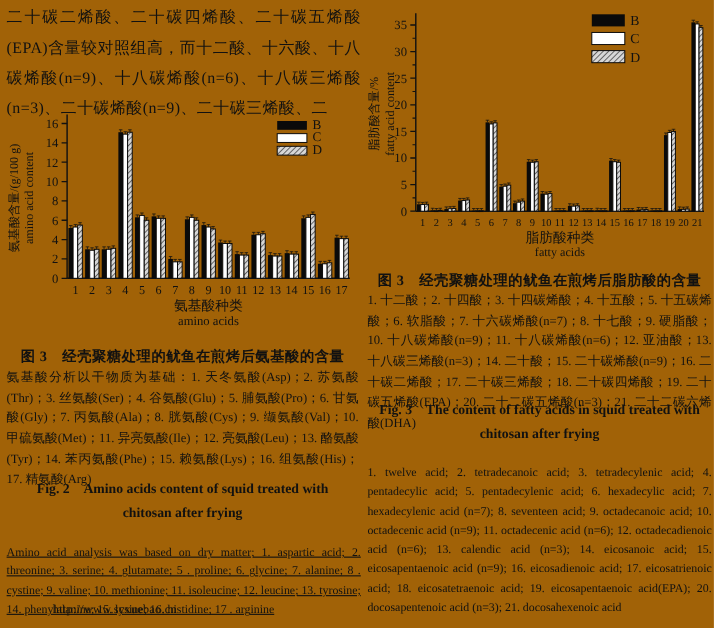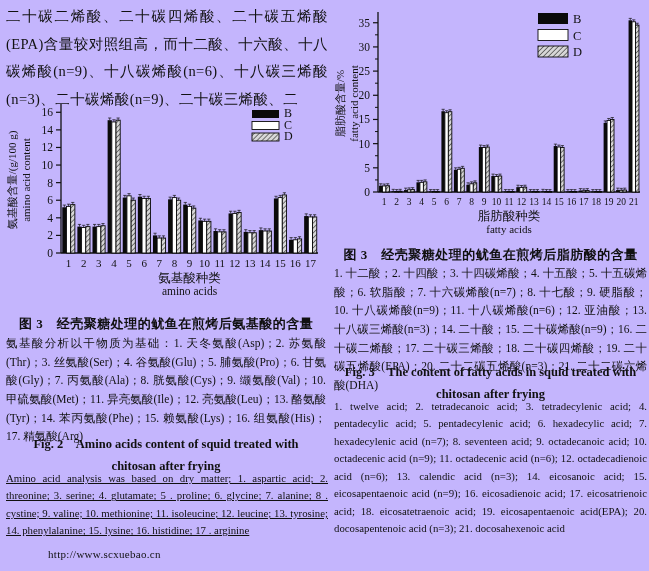--- a/index.html
+++ b/index.html
@@ -1,22 +1,22 @@
 <!DOCTYPE html>
 <html><head>
 <meta charset="utf-8">
 <style>
   html,body{margin:0;padding:0;background:#fff;}
-  .page{position:relative;width:649px;height:571px;background:#c4b5fd;overflow:hidden;
+  .page{position:relative;width:649px;height:571px;background:#a16207;overflow:hidden;
         font-family:"Liberation Serif","DejaVu Serif",serif;color:#111;}
   .abs{position:absolute;}
   .intro{left:6px;top:3px;width:322px;font-size:14.5px;line-height:1.9;text-align:justify;letter-spacing:0.4px;}
   .cap-zh{font-weight:bold;font-size:13px;text-align:center;letter-spacing:0.5px;}
   .note{font-size:11.5px;line-height:1.62;text-align:justify;}
-  .note-en{font-size:10.8px;line-height:1.62;text-align:justify;}
+  .note-en{font-size:10.8px;line-height:1.62;text-align:justify;margin-top:24px;}
   .cap-en{font-weight:bold;font-size:12.5px;text-align:center;line-height:1.75;}
   .url{font-size:11px;letter-spacing:0.3px;}
   svg text{font-family:"Liberation Serif","DejaVu Serif",serif;}
 </style>
 </head>
 <body>
 
 <div class="page">
 
   <div class="abs intro">二十碳二烯酸、二十碳四烯酸、二十碳五烯酸(EPA)含量较对照组高，而十二酸、十六酸、十八碳烯酸(n=9)、十八碳烯酸(n=6)、十八碳三烯酸(n=3)、二十碳烯酸(n=9)、二十碳三烯酸、二</div>

